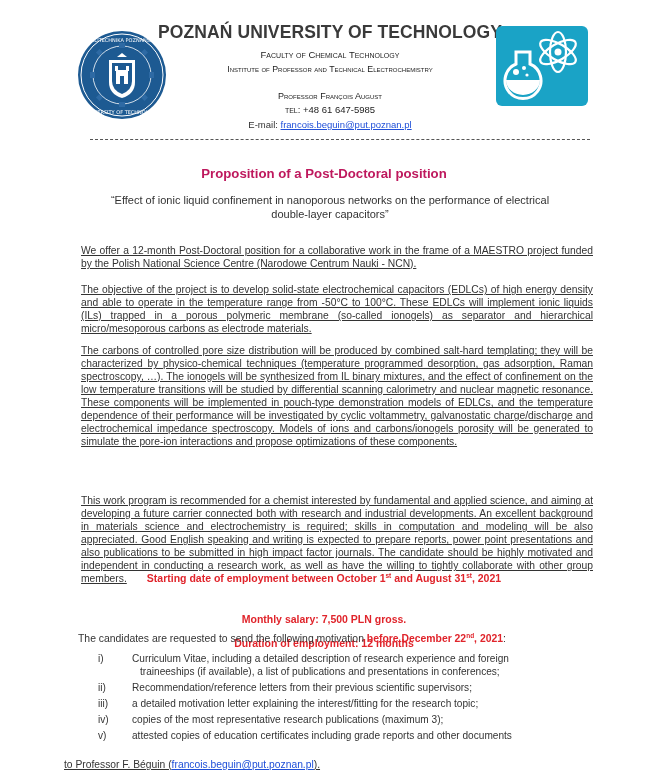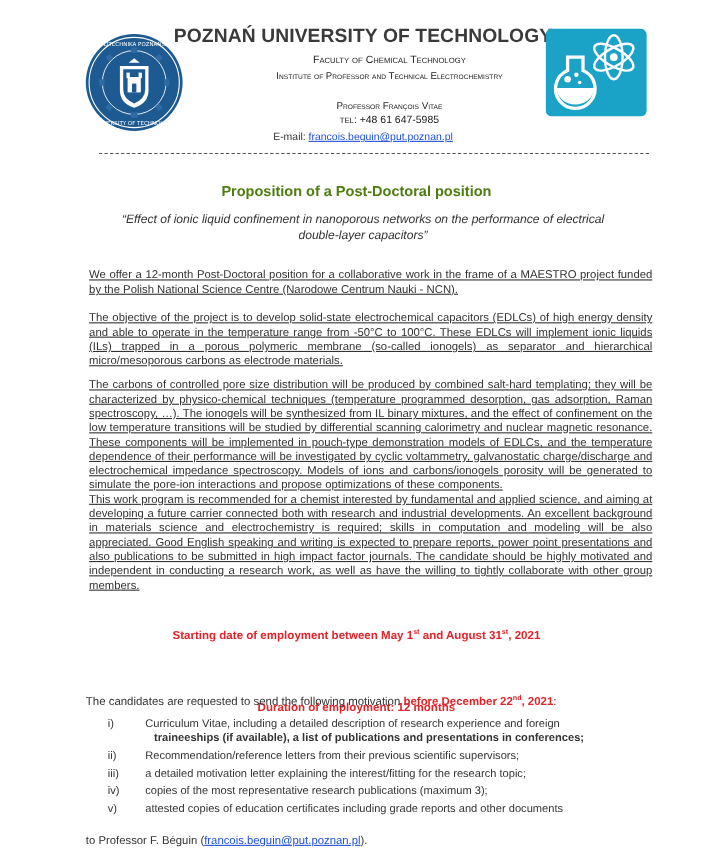--- a/index.html
+++ b/index.html
@@ -8,54 +8,54 @@
     font-family: "Liberation Sans", "DejaVu Sans", sans-serif;
     color: #2b2b2b;
   }
   .page { position: absolute; left: 0; top: 0; width: 648px; height: 778px; }
 
   
   .logo-left { position: absolute; left: 77px; top: 30px; width: 90px; height: 90px; }
   .logo-right { position: absolute; left: 496px; top: 26px; width: 92px; height: 80px; }
   .hdr { position: absolute; left: 160px; width: 340px; text-align: center; }
   .hdr-title { top: 22px; font-size: 17.5px; font-weight: bold; color: #3a3a3a; letter-spacing: 0.1px; left: 150px; width: 360px; }
-  .smallcaps { font-variant: small-caps; font-size: 9.5px; color: #222; margin-left: 24px; }
+  .smallcaps { font-variant: small-caps; font-size: 9.5px; color: #222; }
   .hdr-faculty { top: 49px; }
   .hdr-inst { top: 64px; font-size: 8.8px; left: 140px; width: 380px; }
   .hdr-prof { top: 91px; font-size: 9px; }
   .hdr-tel { top: 104px; font-size: 9.5px; }
   .hdr-email { top: 119px; font-size: 9.5px; color: #333; }
   a.link { color: #1f4fd8; text-decoration: underline; }
   .sep { position: absolute; left: 90px; top: 139px; width: 500px; border-top: 1.2px dashed #555; }
 
   
-  .title { position: absolute; left: 0; width: 648px; top: 166px; text-align: center; font-size: 13.2px; font-weight: bold; color: #4d7c0f; }
-  .subtitle { position: absolute; left: 110px; width: 440px; top: 193px; text-align: center; font-size: 11px; font-style: italic; line-height: 14px; color: #333; }
+  .title { position: absolute; left: 0; width: 648px; top: 166px; text-align: center; font-size: 13.2px; font-weight: bold; color: #be185d; }
+  .subtitle { position: absolute; left: 110px; width: 440px; top: 193px; text-align: center; font-size: 11px; line-height: 14px; color: #333; }
 
   
   .para { position: absolute; left: 81px; width: 512px; font-size: 10.3px; line-height: 13px; text-align: justify; color: #333; text-decoration: underline; }
   .p1 { top: 244px; }
   .p2 { top: 283px; }
   .p3 { top: 344px; }
-  .p4 { top: 448px; }
+  .p4 { top: 494px; }
 
   .red { color: #e0242b; font-weight: bold; }
   .center-red { position: absolute; left: 0; width: 648px; text-align: center; font-size: 10.5px; color: #e0242b; font-weight: bold; }
   .r1 { top: 572px; }
   .r2 { top: 593px; margin-top: 44px; }
   .r3 { top: 613px; }
   sup { font-size: 6.5px; vertical-align: super; line-height: 0; }
 
   .req { position: absolute; left: 78px; width: 520px; top: 633px; font-size: 10.4px; color: #333; }
   .list { position: absolute; left: 78px; width: 518px; top: 652px; font-size: 10.1px; color: #333; }
   .li { position: relative; padding-left: 54px; line-height: 13px; margin-bottom: 3px; text-align: justify; }
   .li .num { position: absolute; left: 20px; top: 0; }
   .li .txt { display: block; }
-  .li .txt2 { display: block; padding-left: 8px; font-weight: bold; }
-  .closing { position: absolute; left: 78px; top: 759px; font-size: 10.3px; color: #333; }
+  .li .txt2 { display: block; padding-left: 8px; }
+  .closing { position: absolute; left: 64px; top: 759px; font-size: 10.3px; color: #333; text-decoration: underline; }
 </style>
 </head>
 <body>
 
 <div class="page">
 
   <svg class="logo-left" viewBox="0 0 90 90">
     <circle cx="45" cy="45" r="44" fill="#1d5a92"></circle>
     <circle cx="45" cy="45" r="41" fill="none" stroke="#ffffff" stroke-width="1"></circle>
     <circle cx="45" cy="45" r="29" fill="none" stroke="#ffffff" stroke-width="0.8"></circle>
@@ -79,21 +79,21 @@
     <rect x="49" y="36" width="3" height="5" fill="#ffffff"></rect>
     <path d="M40 27 l5 -4 l5 4 z" fill="#ffffff"></path>
 
     <text x="45" y="12" font-size="5" fill="#ffffff" text-anchor="middle" font-family="DejaVu Sans, sans-serif">POLITECHNIKA POZNAŃSKA</text>
     <text x="45" y="84" font-size="5" fill="#ffffff" text-anchor="middle" font-family="DejaVu Sans, sans-serif">UNIVERSITY OF TECHNOLOGY</text>
   </svg>
 
   <div class="hdr hdr-title">POZNAŃ UNIVERSITY OF TECHNOLOGY</div>
   <div class="hdr hdr-faculty smallcaps">Faculty of Chemical Technology</div>
   <div class="hdr hdr-inst smallcaps">Institute of Professor and Technical Electrochemistry</div>
-  <div class="hdr hdr-prof smallcaps">Professor François Vitae</div>
+  <div class="hdr hdr-prof smallcaps">Professor François August</div>
   <div class="hdr hdr-tel smallcaps">tel: +48 61 647-5985</div>
   <div class="hdr hdr-email"><span>E-mail: </span><a class="link">francois.beguin@put.poznan.pl</a></div>
 
   <svg class="logo-right" viewBox="0 0 92 80">
     <rect x="0" y="0" width="92" height="80" rx="6" fill="#1aa3c6"></rect>
 
     <g fill="none" stroke="#ffffff" stroke-width="2.2">
       <ellipse cx="62" cy="26" rx="20" ry="8" transform="rotate(-30 62 26)"></ellipse>
       <ellipse cx="62" cy="26" rx="20" ry="8" transform="rotate(30 62 26)"></ellipse>
       <ellipse cx="62" cy="26" rx="8" ry="20"></ellipse>
@@ -110,22 +110,23 @@
   <div class="sep"></div>
 
   <div class="title">Proposition of a Post-Doctoral position</div>
   <div class="subtitle">“Effect of ionic liquid confinement in nanoporous networks on the performance of electrical double-layer capacitors”</div>
 
   <div class="para p1">We offer a 12-month Post-Doctoral position for a collaborative work in the frame of a MAESTRO project funded by the Polish National Science Centre (Narodowe Centrum Nauki - NCN).</div>
   <div class="para p2">The objective of the project is to develop solid-state electrochemical capacitors (EDLCs) of high energy density and able to operate in the temperature range from -50°C to 100°C. These EDLCs will implement ionic liquids (ILs) trapped in a porous polymeric membrane (so-called ionogels) as separator and hierarchical micro/mesoporous carbons as electrode materials.</div>
   <div class="para p3">The carbons of controlled pore size distribution will be produced by combined salt-hard templating; they will be characterized by physico-chemical techniques (temperature programmed desorption, gas adsorption, Raman spectroscopy, …). The ionogels will be synthesized from IL binary mixtures, and the effect of confinement on the low temperature transitions will be studied by differential scanning calorimetry and nuclear magnetic resonance. These components will be implemented in pouch-type demonstration models of EDLCs, and the temperature dependence of their performance will be investigated by cyclic voltammetry, galvanostatic charge/discharge and electrochemical impedance spectroscopy. Models of ions and carbons/ionogels porosity will be generated to simulate the pore-ion interactions and propose optimizations of these components.</div>
   <div class="para p4">This work program is recommended for a chemist interested by fundamental and applied science, and aiming at developing a future carrier connected both with research and industrial developments. An excellent background in materials science and electrochemistry is required; skills in computation and modeling will be also appreciated. Good English speaking and writing is expected to prepare reports, power point presentations and also publications to be submitted in high impact factor journals. The candidate should be highly motivated and independent in conducting a research work, as well as have the willing to tightly collaborate with other group members.</div>
 
-  <div class="center-red r1"><span>Starting date of employment between May 1</span><sup>st</sup><span> and August 31</span><sup>st</sup><span>, 2021</span></div>
+  <div class="center-red r1"><span>Starting date of employment between October 1</span><sup>st</sup><span> and August 31</span><sup>st</sup><span>, 2021</span></div>
   <div class="center-red r2">Duration of employment: 12 months</div>
+  <div class="center-red r3">Monthly salary: 7,500 PLN gross.</div>
 
   <div class="req"><span>The candidates are requested to send the following motivation </span><span class="red"><span>before December 22</span><sup>nd</sup><span>, 2021</span></span><span>:</span></div>
 
   <div class="list">
     <div class="li">
       <span class="num">i)</span>
       <span class="txt">Curriculum Vitae, including a detailed description of research experience and foreign</span>
       <span class="txt2">traineeships (if available), a list of publications and presentations in conferences;</span>
     </div>
     <div class="li">

